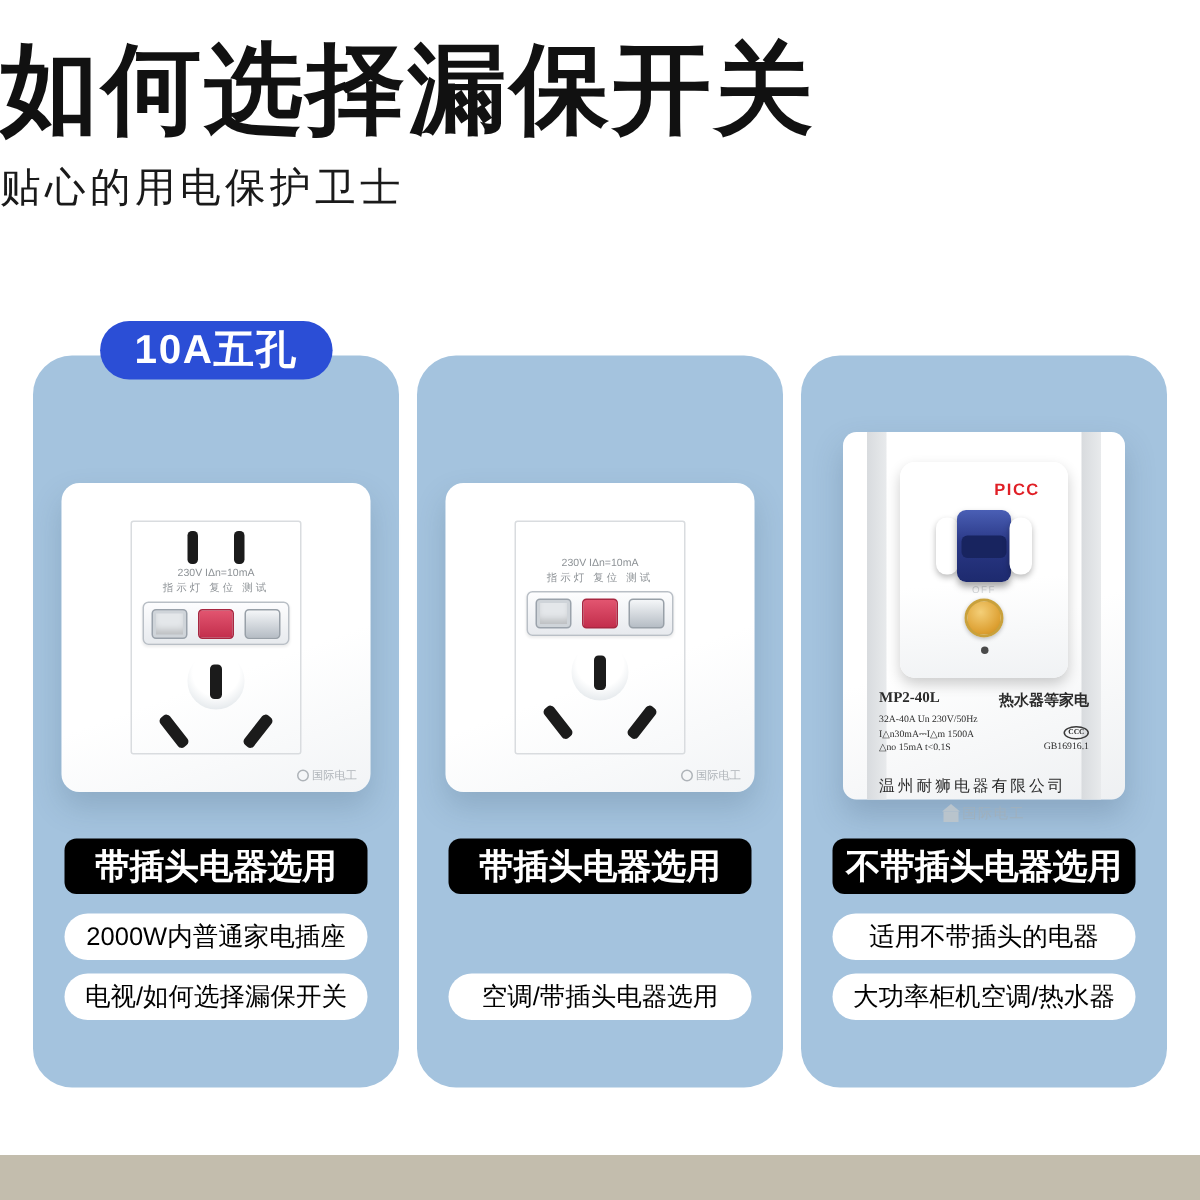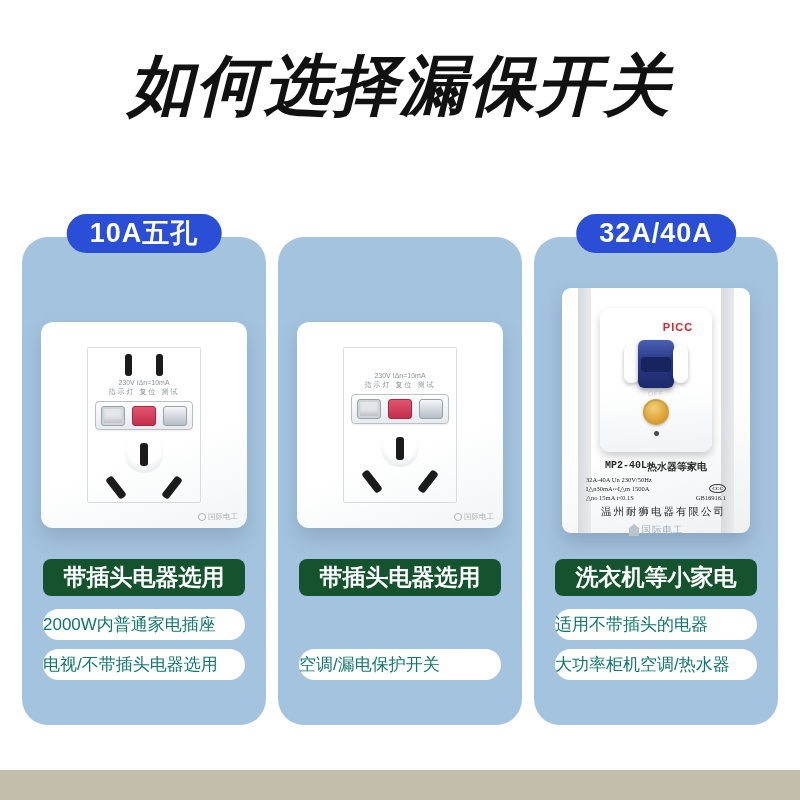--- a/index.html
+++ b/index.html
@@ -4,21 +4,21 @@
 <style>
   * { margin:0; padding:0; box-sizing:border-box; }
   html,body { width:800px; height:800px; }
   body {
     font-family:"Liberation Sans", sans-serif;
     background:#ffffff;
     position:relative;
     overflow:hidden;
   }
   
-  .header { text-align:center; padding-top:46px;font-style:italic; }
+  .header { padding-top:20px; }
   .title {
     font-size:66px; font-weight:900; color:#111; letter-spacing:2px; line-height:1.2;
   }
   .subtitle {
     margin-top:8px; font-size:27px; font-weight:500; color:#1a1a1a; letter-spacing:3px;
   }
   
   .cards {
     position:absolute; left:22px; top:237px; width:756px; height:488px;
     display:flex; gap:12px;
@@ -27,28 +27,28 @@
     position:relative; flex:1; background:#a4c3de; border-radius:26px;
   }
   .pill {
     position:absolute; top:-23px; left:50%; transform:translateX(-50%);
     background:#2b4ed6; color:#fff; font-size:27px; font-weight:bold;
     line-height:39px; padding:0 23px; border-radius:21px; white-space:nowrap;
     letter-spacing:1px;
   }
   .orange-label {
     position:absolute; top:322px; left:50%; transform:translateX(-50%);
-    width:202px; line-height:37px; background:#14532d; color:#fff;
+    width:202px; line-height:37px; background:#000000; color:#fff;
     font-size:23px; font-weight:bold; text-align:center; border-radius:8px;
     white-space:nowrap;
   }
   .feature {
     position:absolute; left:50%; transform:translateX(-50%);
-    width:202px; line-height:31px; background:#fff; color:#0f766e;
-    font-size:17px; font-weight:500; text-align:left; border-radius:16px;
+    width:202px; line-height:31px; background:#fff; color:#000000;
+    font-size:17px; font-weight:500; text-align:center; border-radius:16px;
     white-space:nowrap;
   }
   .f1 { top:372px; } .f2 { top:412px; }
   
   .panel {
     position:absolute; top:85px; left:50%; transform:translateX(-50%);
     width:206px; height:206px; background:linear-gradient(160deg,#ffffff 60%,#f2f4f6);
     border-radius:12px; box-shadow:0 10px 20px rgba(60,85,110,.22);
   }
   .inner {
@@ -121,29 +121,29 @@
   .amber {
     margin-top:2px; width:26px; height:26px; border-radius:50%;
     background:radial-gradient(circle at 40% 32%, #f4cf78, #dda032 68%, #c4881f);
     border:2px solid #c9a13c; box-shadow:0 1px 3px rgba(0,0,0,.25);
   }
   .bdot { margin-top:6px; width:5px; height:5px; border-radius:50%; background:#4a4a4a; }
   .btext {
     position:absolute; left:24px; top:172px; width:140px;
     font-family:"Liberation Serif", serif; color:#2b2b2b;
   }
-  .brow1 { display:flex; justify-content:center; font-size:10px; font-weight:bold;font-family:Liberation Mono, monospace; }
+  .brow1 { display:flex; justify-content:space-between; font-size:10px; font-weight:bold; }
   .brow2 { margin-top:2px; font-size:6.5px; }
   .brow3 { margin-top:1px; font-size:6.5px; display:flex; justify-content:space-between; align-items:center; }
   .ccc-badge {
     font-size:5px; font-weight:bold; border:1px solid #3a3a3a; border-radius:50%;
     padding:1px 2px; line-height:1;
   }
   .brow4 { margin-top:1px; font-size:6.5px; display:flex; justify-content:space-between; }
-  .bcompany { margin-top:3px; font-size:10.5px; letter-spacing:2px; text-align:right; }
+  .bcompany { margin-top:15px; font-size:10.5px; letter-spacing:2px; text-align:left; }
   .bbrand {
     margin-top:5px; display:flex; justify-content:center; align-items:center; gap:3px;
     color:#9fb0bd; font-size:9.5px; letter-spacing:1px;
     font-family:"Liberation Sans", sans-serif;
   }
   .house-icon { position:relative; width:10px; height:7px; background:#b9c4cc; display:block; margin-top:4px; }
   .house-icon::before {
     content:""; position:absolute; left:-1px; top:-5px;
     border-left:6px solid transparent; border-right:6px solid transparent;
     border-bottom:5px solid #b9c4cc;
@@ -151,20 +151,21 @@
   
   .bottom-band {
     position:absolute; left:0; right:0; top:770px; height:30px; background:#c3bdad;
   }
 </style>
 </head>
 <body>
 
 <div class="header">
   <div class="title">如何选择漏保开关</div>
+  <div class="subtitle">贴心的用电保护卫士</div>
 </div>
 
 <div class="cards">
 
   <div class="card">
     <div class="pill">10A五孔</div>
     <div class="panel socket5">
       <div class="inner">
         <div class="flat-slots">
           <span class="slot v"></span>
@@ -185,21 +186,21 @@
           <span class="slot ar"></span>
         </div>
       </div>
       <div class="brand-line">
         <span class="brand-ring"></span>
         <span>国际电工</span>
       </div>
     </div>
     <div class="orange-label">带插头电器选用</div>
     <div class="feature f1">2000W内普通家电插座</div>
-    <div class="feature f2">电视/不带插头电器选用</div>
+    <div class="feature f2">电视/如何选择漏保开关</div>
   </div>
 
   <div class="card">
     <div class="panel socket3">
       <div class="inner">
         <div class="spec-line">230V  IΔn=10mA</div>
         <div class="labels-line">指示灯  复位  测试</div>
         <div class="btn-unit">
           <span class="btn ind"></span>
           <span class="btn red"></span>
@@ -212,25 +213,24 @@
           <span class="slot al"></span>
           <span class="slot ar"></span>
         </div>
       </div>
       <div class="brand-line">
         <span class="brand-ring"></span>
         <span>国际电工</span>
       </div>
     </div>
     <div class="orange-label">带插头电器选用</div>
-    <div class="feature f2">空调/漏电保护开关</div>
+    <div class="feature f2">空调/带插头电器选用</div>
   </div>
 
   <div class="card">
-    <div class="pill">32A/40A</div>
     <div class="breaker">
       <div class="stripe sl"></div>
       <div class="stripe sr"></div>
       <div class="bpanel">
         <div class="picc">PICC</div>
         <div class="toggle">
           <span class="wing wl"></span>
           <span class="rocker"></span>
           <span class="wing wr"></span>
         </div>
@@ -252,20 +252,20 @@
           <span>△no 15mA t&lt;0.1S</span>
           <span>GB16916.1</span>
         </div>
         <div class="bcompany">温州耐狮电器有限公司</div>
         <div class="bbrand">
           <span class="house-icon"></span>
           <span>国际电工</span>
         </div>
       </div>
     </div>
-    <div class="orange-label">洗衣机等小家电</div>
+    <div class="orange-label">不带插头电器选用</div>
     <div class="feature f2">大功率柜机空调/热水器</div>
     <div class="feature f1">适用不带插头的电器</div>
   </div>
 
 </div>
 
 <div class="bottom-band"></div>
 
 </body></html>

